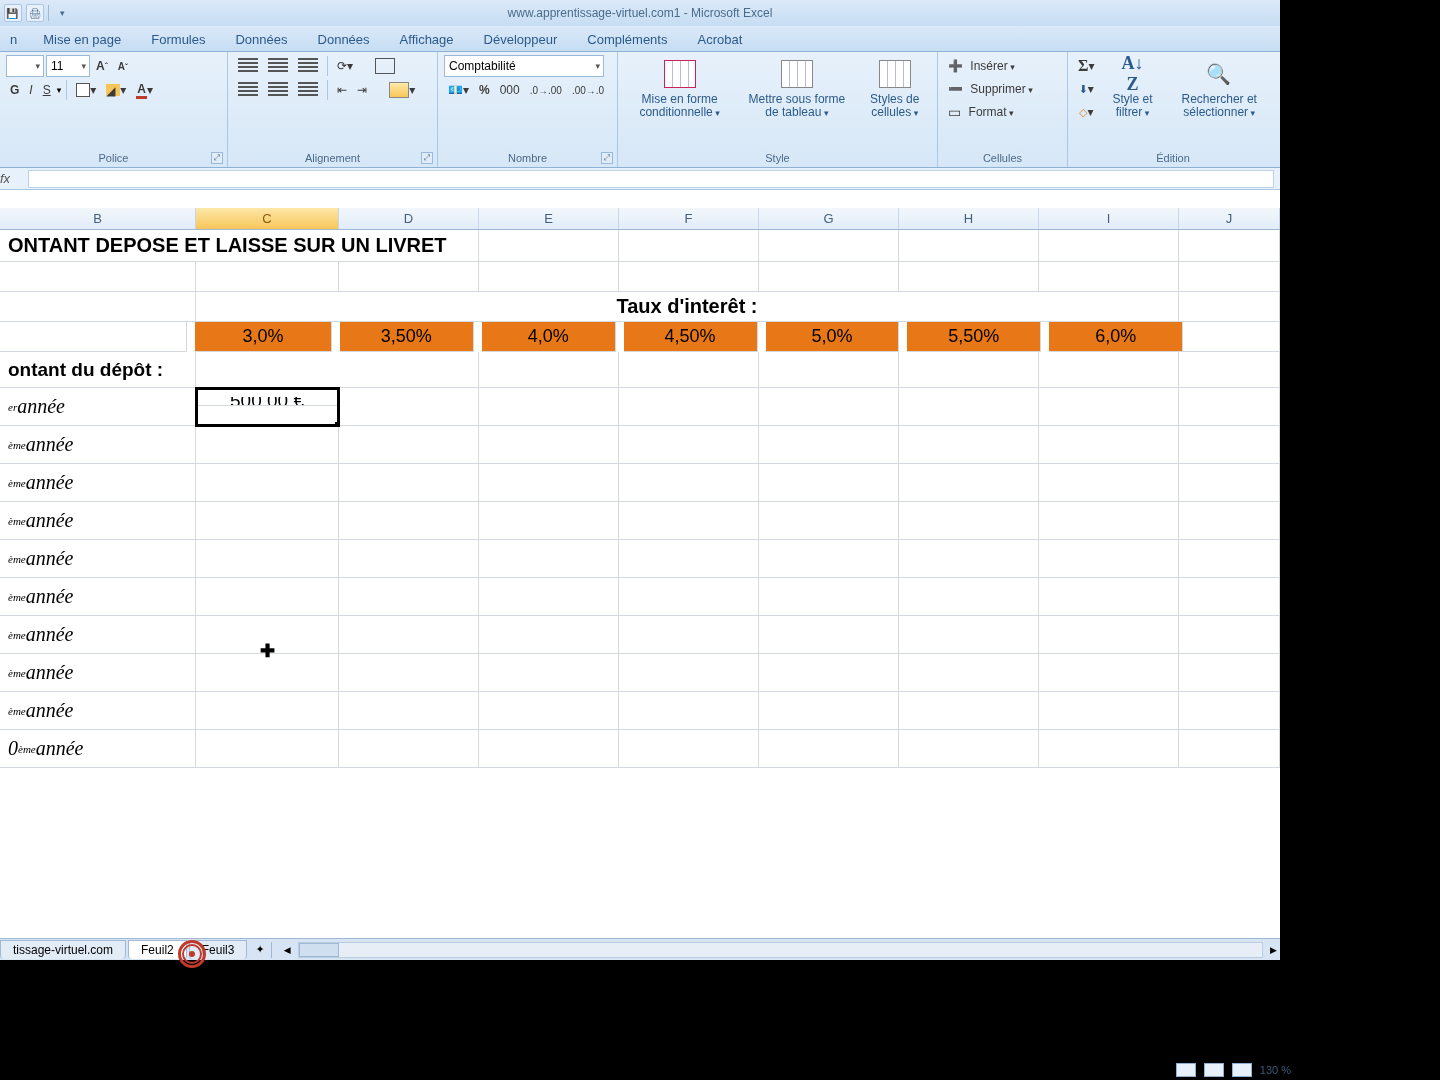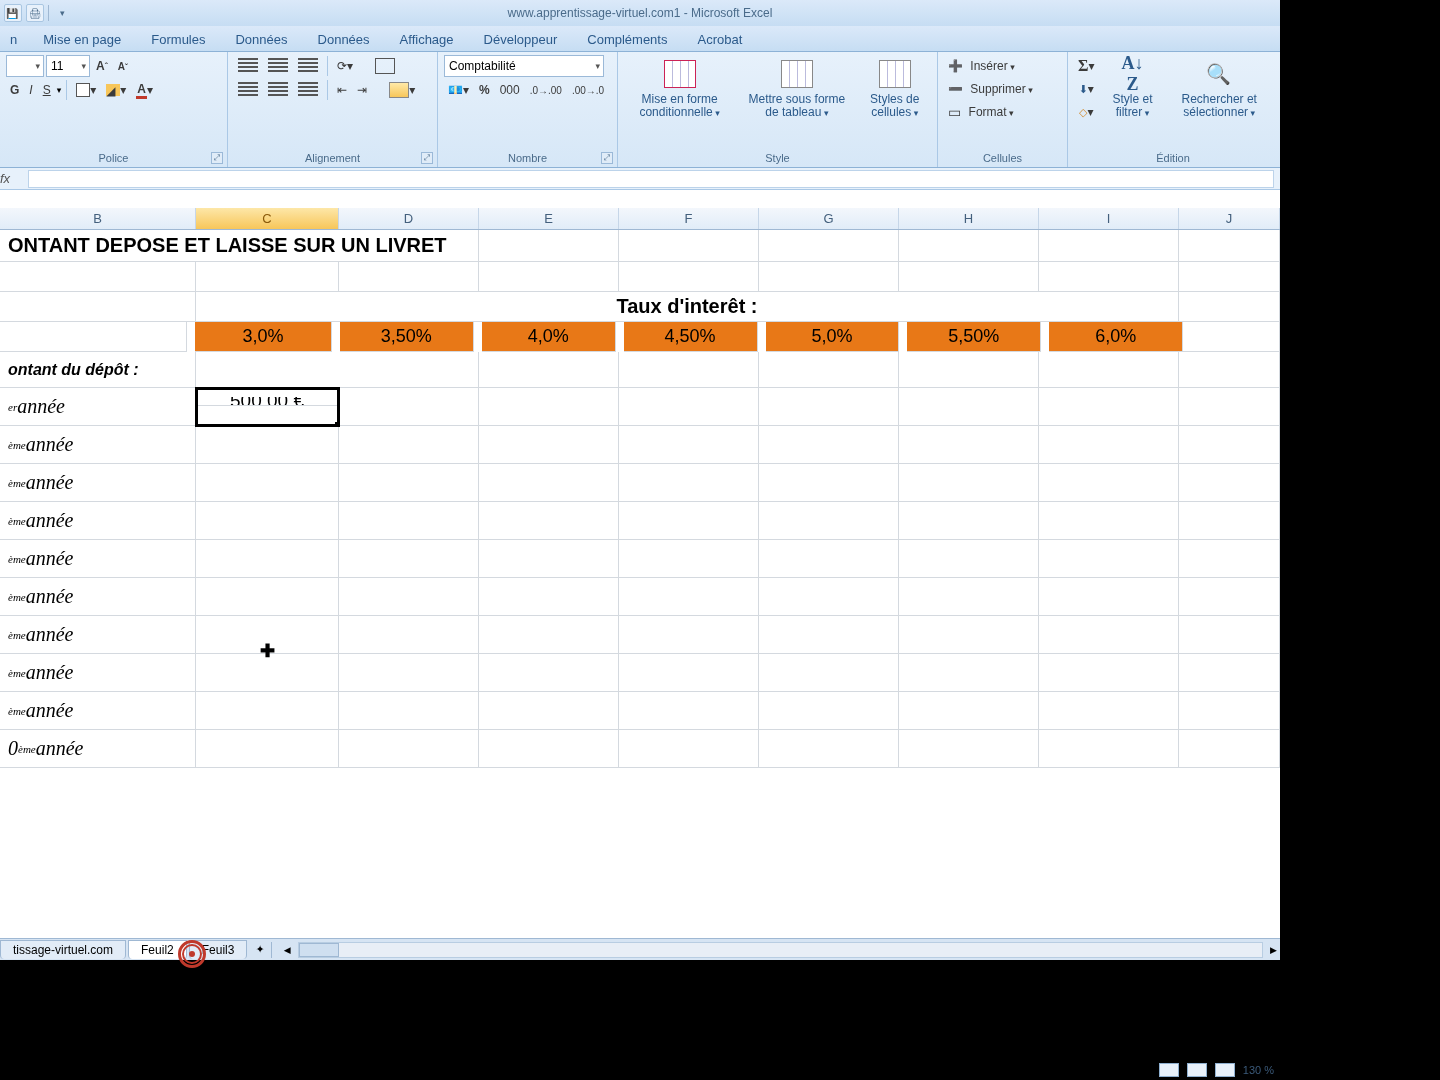--- a/index.html
+++ b/index.html
@@ -318,21 +318,21 @@
         <div class="cell cw-d orange">3,50%</div>
         <div class="cell cw-e orange">4,0%</div>
         <div class="cell cw-f orange">4,50%</div>
         <div class="cell cw-g orange">5,0%</div>
         <div class="cell cw-h orange">5,50%</div>
         <div class="cell cw-i orange">6,0%</div>
         <div class="cell cw-j"></div>
       </div>
 
       <div class="grow r5">
-        <div class="cell cw-b bold" style="font-size:16px;font-style:italic;">ontant du dépôt :</div>
+        <div class="cell cw-b bold" style="font-size:19px;">ontant du dépôt :</div>
         <div class="cell cw-c center" style="font-size:19px;margin-top:45px;">500,00 €</div>
         <div class="cell cw-d"></div>
           <div class="cell cw-e"></div>
           <div class="cell cw-f"></div>
           <div class="cell cw-g"></div>
           <div class="cell cw-h"></div>
           <div class="cell cw-i"></div>
           <div class="cell cw-j"></div>
       </div>
 
@@ -492,18 +492,18 @@
     <span style="font-size:9px;padding:0 3px;">◀</span>
     <div class="hscroll">
         <div class="thumb"></div>
       </div>
     <span style="font-size:9px;padding:0 3px;">▶</span>
     <div class="target"></div>
   </div>
 
 </div>
 
-<div class="status-bar" style="left:0;width:1280px;">
+<div class="status-bar" style="left:17px;width:1280px;">
   <div class="view-btn"></div>
   <div class="view-btn"></div>
   <div class="view-btn"></div>
   <span>130 %</span>
 </div>
 
 </body></html>

